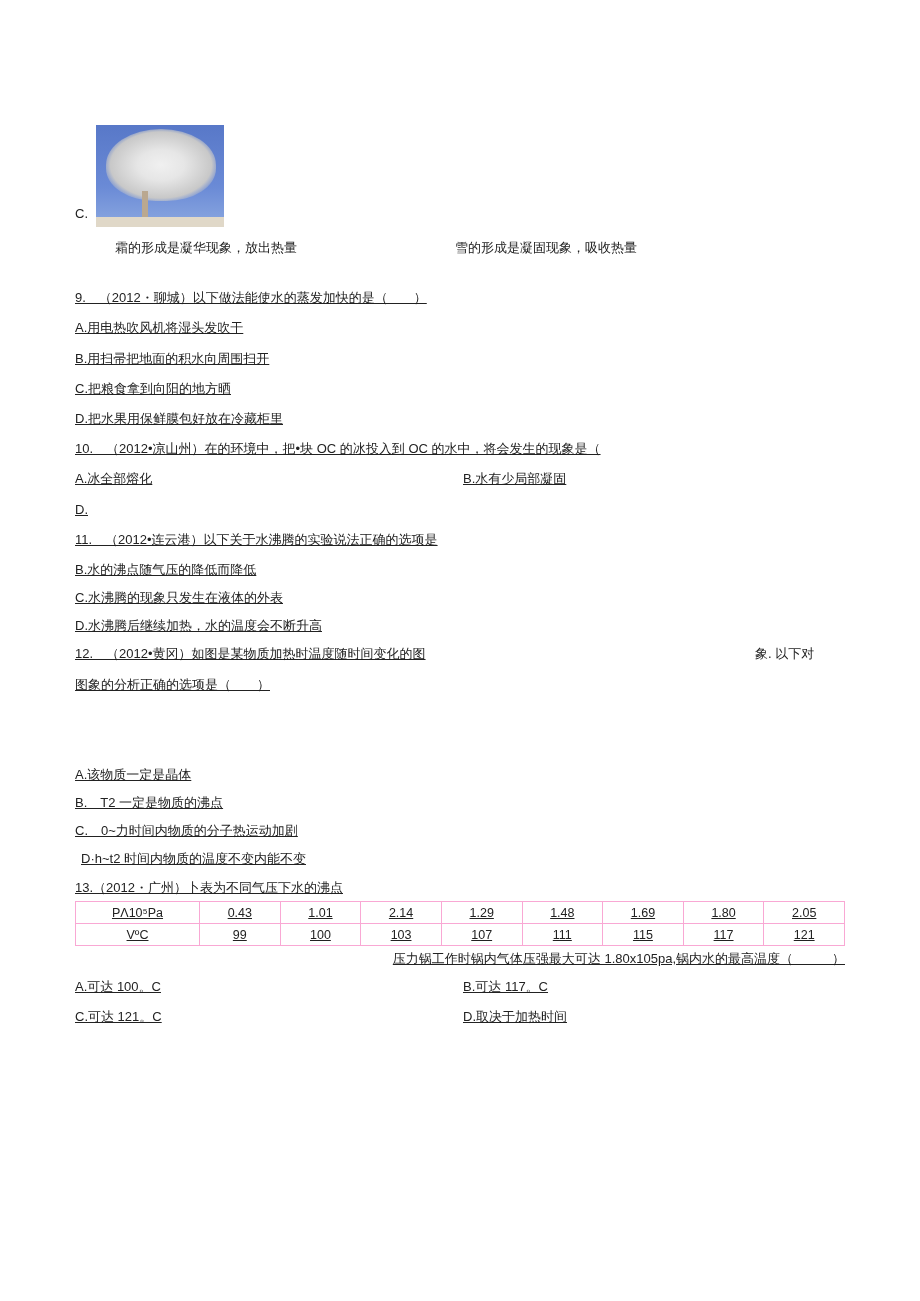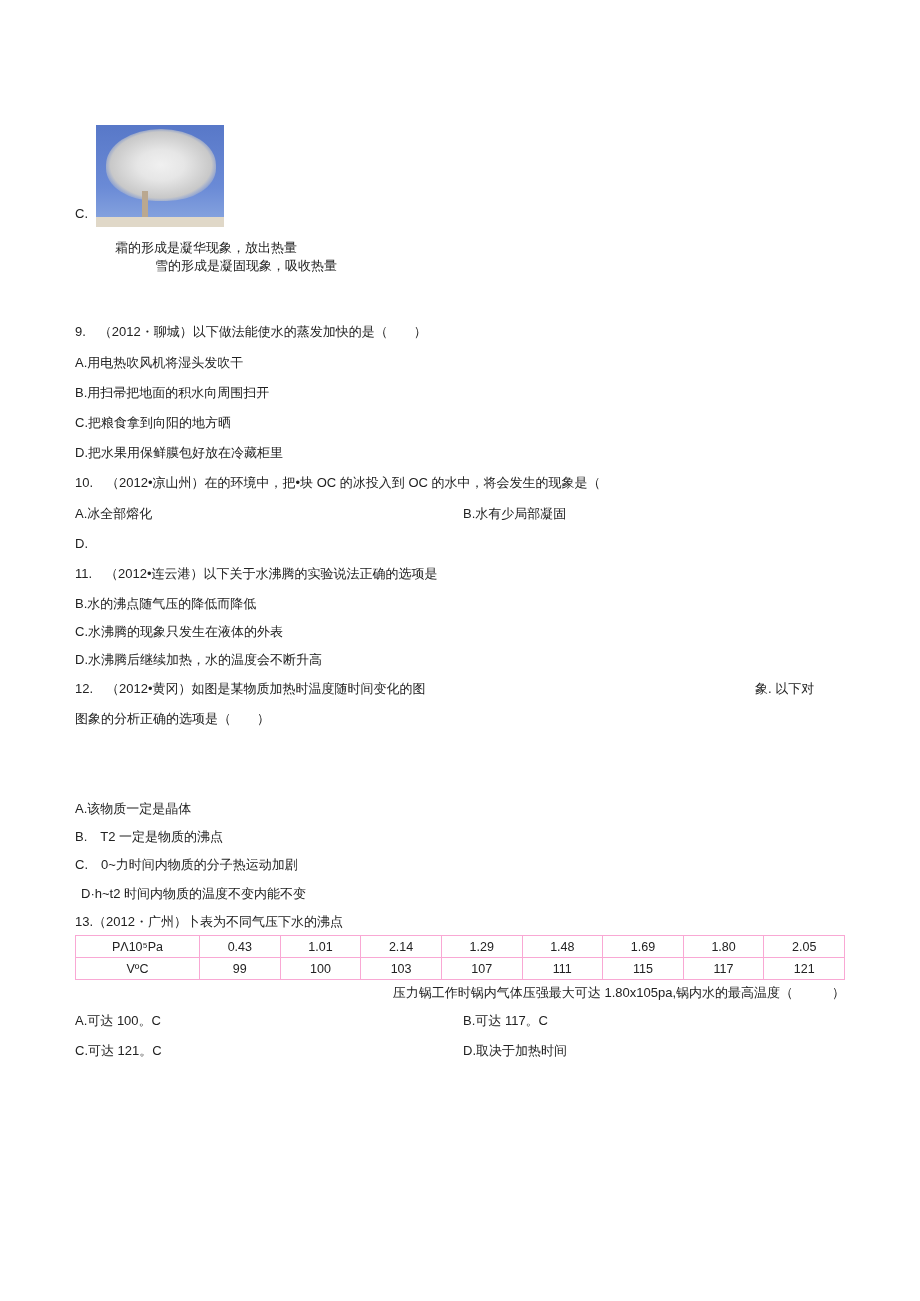--- a/index.html
+++ b/index.html
@@ -49,29 +49,28 @@
       bottom: 0;
       left: 0;
       width: 100%;
       height: 10px;
       background: #e0d8c8;
     }
     .caption-row {
       display: flex;
       margin-top: 12px;
       margin-left: 40px;
-      flex-direction: column;
     }
     .caption-left {
       width: 300px;
     }
     .caption-right {
       margin-left: 40px;
     }
-    .q-block { margin-top: 48px; }
+    .q-block { margin-top: 32px; text-decoration: underline; }
     .q-line { margin-bottom: 12px; }
     .q9 .option-line { margin-bottom: 12px; margin-left: 0; }
     .two-col {
       display: flex;
       margin-bottom: 12px;
     }
     .two-col .col-a { width: 388px; }
     .two-col .col-b { flex: 1; }
     .q11 .option-line { margin-bottom: 10px; }
     .q12-wrap {

